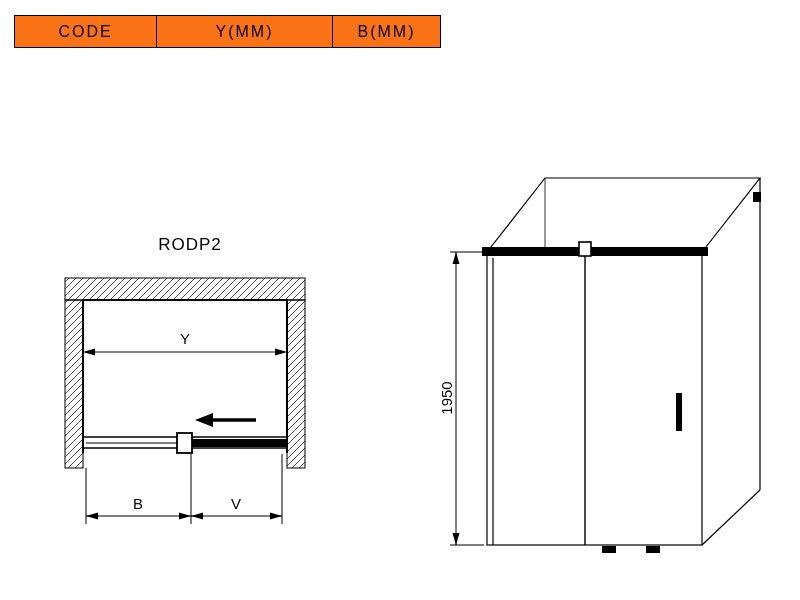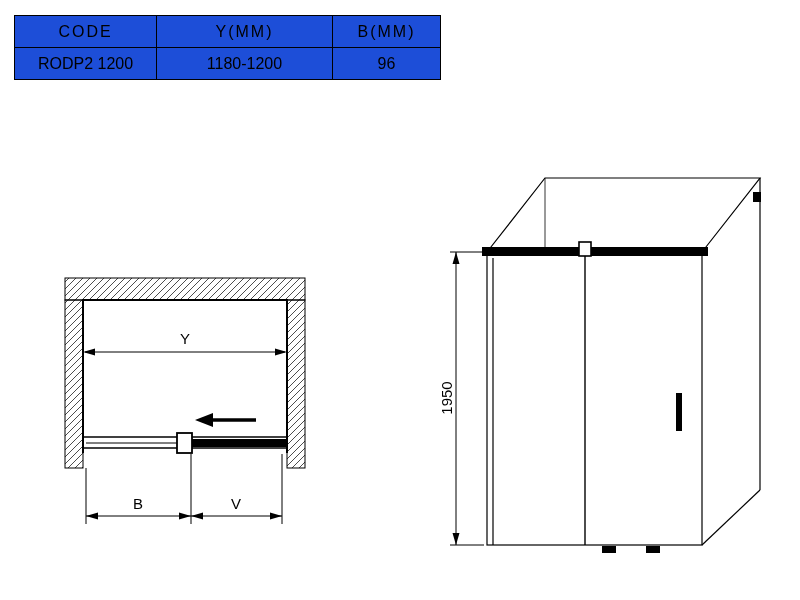--- a/index.html
+++ b/index.html
@@ -9,21 +9,21 @@
     background:#ffffff;
     font-family:"Liberation Sans", sans-serif;
     color:#000;
     overflow:hidden;
   }
   .sheet { position:absolute; inset:0; background:#fff; }
 
   table.spec {
     position:absolute; left:14px; top:15px;
     border-collapse:collapse;
-    background:#1d4ed8;
+    background:#f97316;
   }
   table.spec th, table.spec td {
     border:1px solid #000;
     height:32px;
     text-align:center;
     vertical-align:middle;
     font-size:16px;
     font-weight:400;
     padding:0 8px;
     white-space:nowrap;
@@ -49,28 +49,24 @@
 
   <table class="spec">
     <thead>
       <tr>
         <th class="c0">CODE</th>
         <th class="c1">Y(MM)</th>
         <th class="c2">B(MM)</th>
       </tr>
     </thead>
     <tbody>
-      <tr>
-        <td>RODP2 1200</td>
-        <td>1180-1200</td>
-        <td>96</td>
-      </tr>
     </tbody>
   </table>
 
+  <div class="plan-title">RODP2</div>
 
   <svg class="plan" width="280" height="290" viewBox="0 0 280 290">
     <defs>
       <pattern id="hatch" patternUnits="userSpaceOnUse" width="7" height="7">
         <path d="M0,7 L7,0" stroke="#000" stroke-width="0.7"></path>
       </pattern>
     </defs>
 
     <g>
       <rect x="15" y="16" width="240" height="22" fill="url(#hatch)" stroke="#000" stroke-width="1"></rect>

